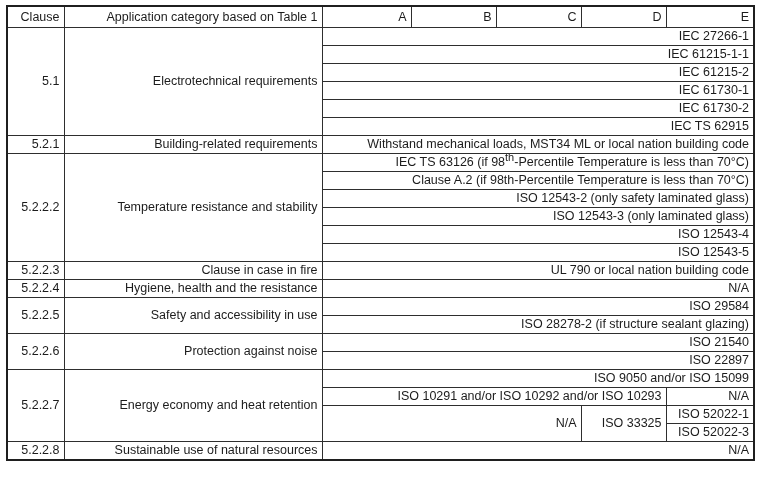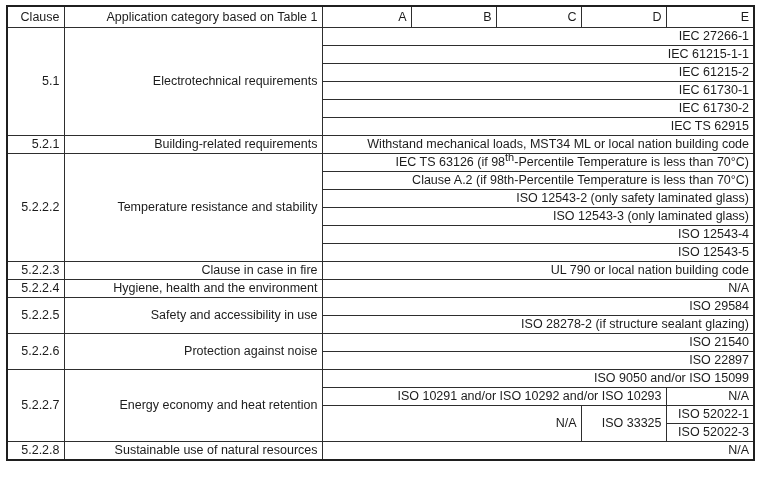--- a/index.html
+++ b/index.html
@@ -118,21 +118,21 @@
     </tr>
 
     <tr>
       <td class="c">5.2.2.3</td>
       <td>Clause in case in fire</td>
       <td colspan="5" class="sepA">UL 790 or local nation building code</td>
     </tr>
 
     <tr>
       <td class="c">5.2.2.4</td>
-      <td>Hygiene, health and the environment</td>
+      <td>Hygiene, health and the resistance</td>
       <td colspan="5" class="sepA c">N/A</td>
     </tr>
 
     <tr>
       <td class="c" rowspan="2">5.2.2.5</td>
       <td rowspan="2">Safety and accessibility in use</td>
       <td colspan="5" class="sepA">ISO 29584</td>
     </tr>
     <tr>
       <td colspan="5" class="sepA">ISO 28278-2 (if structure sealant glazing)</td>

